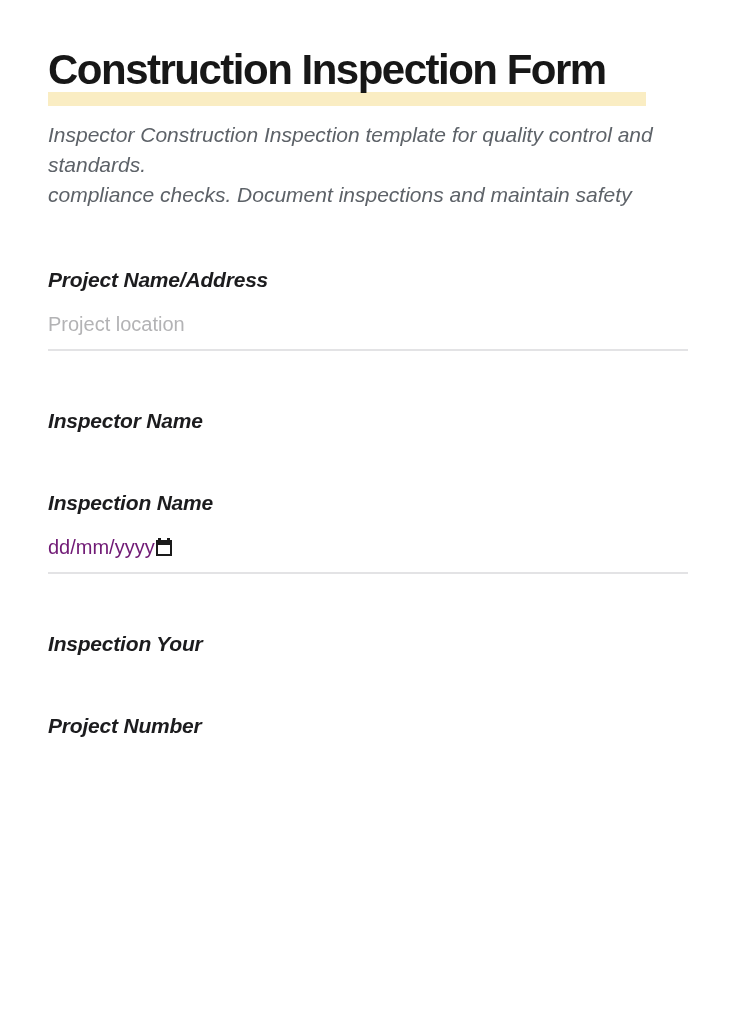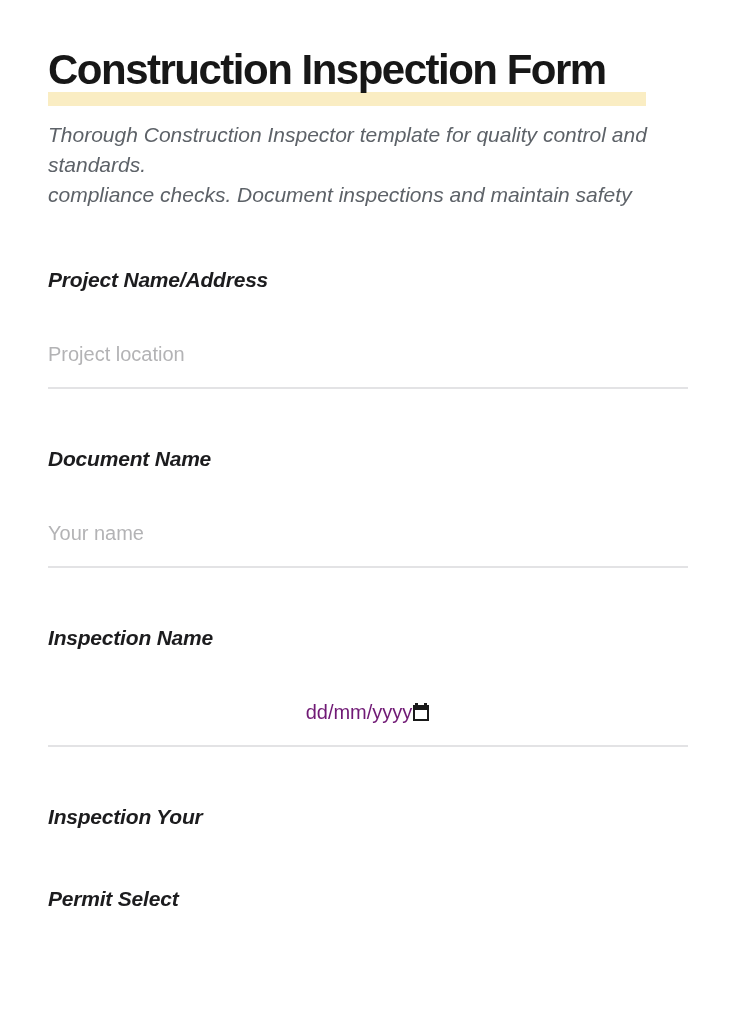--- a/index.html
+++ b/index.html
@@ -41,28 +41,28 @@
   .field-label {
     font-size: 21px;
     line-height: 24px;
     font-weight: 700;
     letter-spacing: -0.2px;
     color: #1c1c1e;
     font-style: italic;
   }
 
   .input-row {
-    margin-top: 50px;
+    margin-top: 20px;
     height: 24px;
-    padding-bottom: 21px;
+    padding-bottom: 13px;
     box-sizing: content-box;
     border-bottom: 2px solid #e3e3e5;
     display: flex;
     align-items: center;
-    justify-content: center;
+    justify-content: flex-start;
   }
 
   .text-input {
     width: 100%;
     border: none;
     outline: none;
     background: transparent;
     font-family: "Liberation Sans", sans-serif;
     font-size: 20px;
     line-height: 24px;
@@ -78,37 +78,34 @@
 </style>
 </head>
 <body>
 
 <div class="page">
 
   <h1 class="title">Construction Inspection Form</h1>
   <div class="title-highlight"></div>
 
   <div class="description">
-    <span>Thorough Construction Inspector template for quality control and</span>
+    <span>Inspector Construction Inspection template for quality control and</span>
     <span>standards.</span>
     <span>compliance checks. Document inspections and maintain safety</span>
   </div>
 
   <div class="field-group">
     <div class="field-label">Project Name/Address</div>
     <div class="input-row">
       <input class="text-input" type="text" placeholder="Project location" style="">
     </div>
   </div>
 
   <div class="field-group">
-    <div class="field-label">Document Name</div>
-    <div class="input-row">
-      <input class="text-input" type="text" placeholder="Your name" style="">
-    </div>
+    <div class="field-label">Inspector Name</div>
   </div>
 
   <div class="field-group">
     <div class="field-label">Inspection Name</div>
     <div class="input-row">
       <span class="value-text">dd/mm/yyyy</span>
       <span class="icon-btn">
         <svg width="18" height="19" viewBox="0 0 18 19" aria-hidden="true">
           <rect x="3" y="0" width="3" height="4" fill="#1a1a1a"></rect>
           <rect x="12" y="0" width="3" height="4" fill="#1a1a1a"></rect>
@@ -117,16 +114,16 @@
         </svg>
       </span>
     </div>
   </div>
 
   <div class="field-group">
     <div class="field-label">Inspection Your</div>
   </div>
 
   <div class="field-group">
-    <div class="field-label">Permit Select</div>
+    <div class="field-label">Project Number</div>
   </div>
 
 </div>
 
 </body></html>

